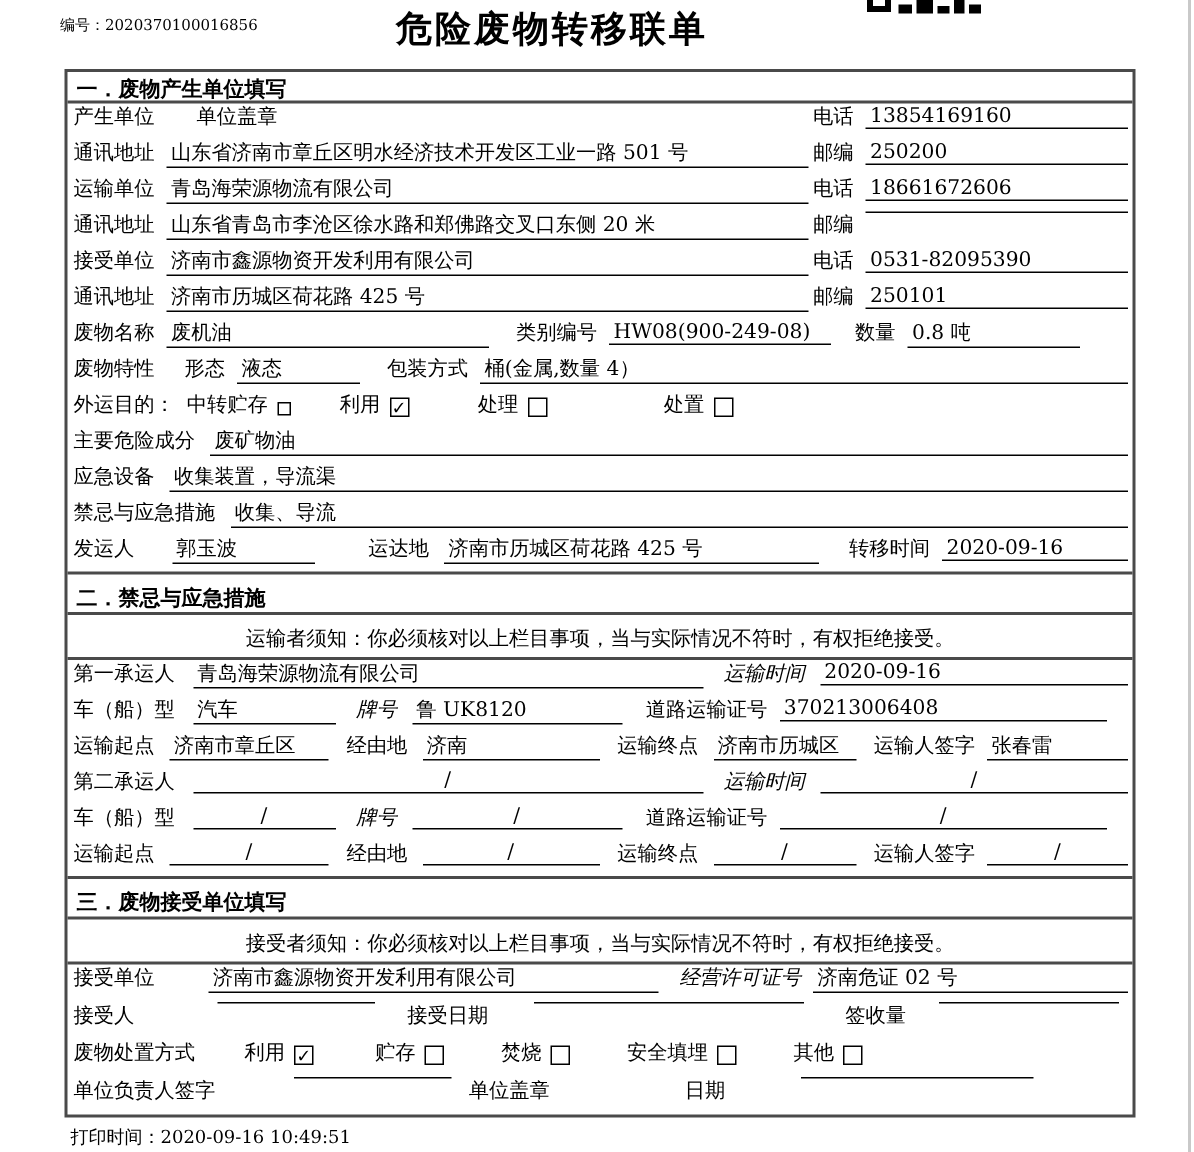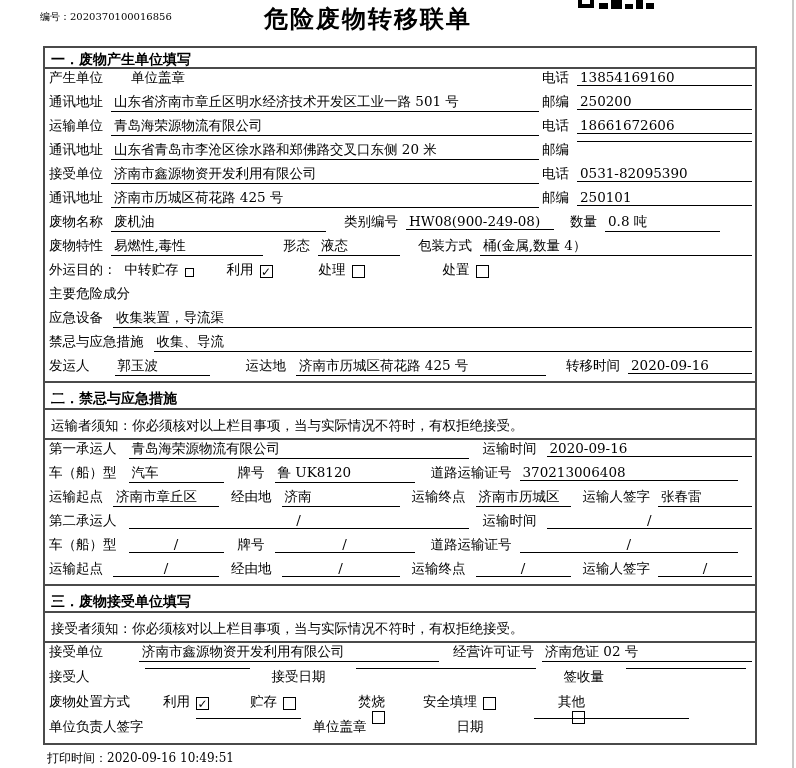--- a/index.html
+++ b/index.html
@@ -41,21 +41,21 @@
   .sec-title {
     font-family:"Liberation Sans","DejaVu Sans",sans-serif;
     font-weight:bold; font-size:14px;
     padding:3px 6px 2px 6px;
     border-bottom:2px solid #4a4a4a;
     height:21px; line-height:16px;
   }
   .sec-title.bt { border-top:2px solid #4a4a4a; height:29px; padding-top:7px; }
   .notice {
     padding:7px 6px 0 6px; height:30px;
-    border-bottom:2px solid #4a4a4a; white-space:nowrap;
+    border-bottom:2px solid #4a4a4a; white-space:nowrap;text-align:center;
   }
   .rows.s1 .frow { height:24px; }
   .rows.s2 .frow { height:24px; }
   .rows.s3 .frow { height:25px; }
   .frow {
     display:flex; align-items:flex-start;
     padding:0 3px 4px 4px; white-space:nowrap;
   }
   .lb { flex:none; }
   .un {
@@ -68,25 +68,25 @@
   
   .w272{width:272px;} .w428{width:428px;} .w175{width:175px;}
   .w215{width:215px;} .w148{width:148px;} .w115{width:115px;}
   .w152{width:152px;} .w82{width:82px;}
   .w95{width:95px;} .w250{width:250px;}
   .w340{width:340px;} .w140{width:140px;}
   .w118{width:118px;} .w106{width:106px;}
   .w300{width:300px;} .w105{width:105px;} .w180{width:180px;} .w120{width:120px;}
   .w155{width:155px;}
   .g8{margin-left:8px;} .g10{margin-left:10px;} .g12{margin-left:12px;}
-  .g14{margin-left:14px;} .g16{margin-left:16px;} .g18{margin-left:18px;}
+  .g14{margin-left:14px;font-style:italic;} .g16{margin-left:16px;} .g18{margin-left:18px;}
   .g20{margin-left:20px;} .g22{margin-left:22px;} .g25{margin-left:25px;}
   .g28{margin-left:28px;} .g30{margin-left:30px;} .g33{margin-left:33px;}
   .g36{margin-left:36px;} .g38{margin-left:38px;} .g41{margin-left:41px;}
-  .g42{margin-left:62px;flex-direction:column;} .g46{margin-left:46px;} .g50{margin-left:50px;}
+  .g42{margin-left:38px;} .g46{margin-left:46px;} .g50{margin-left:50px;}
   .g52{margin-left:52px;} .g55{margin-left:55px;} .g78{margin-left:78px;}
   .g90{margin-left:90px;}
   
   .opt { display:inline-flex; align-items:flex-end; flex:none; }
   .cbx {
     display:inline-flex; align-items:center; justify-content:center;
     width:13px; height:13px; border:1px solid #000;
     font-size:12px; line-height:1; margin-left:6px; margin-bottom:1px;
     font-family:"DejaVu Sans",sans-serif;
   }
@@ -161,21 +161,20 @@
     <div class="frow">
       <span class="lb">废物名称</span>
       <span class="un w215 g8">废机油</span>
       <span class="lb g18">类别编号</span>
       <span class="un w148 g8">HW08(900-249-08)</span>
       <span class="lb g16">数量</span>
       <span class="un w115 g8">0.8 吨</span>
     </div>
     <div class="frow">
       <span class="lb">废物特性</span>
-      <span class="un w152 g8">易燃性,毒性</span>
       <span class="lb g20">形态</span>
       <span class="un w82 g8">液态</span>
       <span class="lb g18">包装方式</span>
       <span class="un fx g8">桶(金属,数量 4）</span>
     </div>
     <div class="frow">
       <span class="lb">外运目的：</span>
       <span class="opt g8">
         <span class="lb">中转贮存</span>
         <span class="cbx sm"></span>
@@ -188,20 +187,21 @@
         <span class="lb">处理</span>
         <span class="cbx"></span>
       </span>
       <span class="opt g78">
         <span class="lb">处置</span>
         <span class="cbx"></span>
       </span>
     </div>
     <div class="frow">
       <span class="lb">主要危险成分</span>
+      <span class="un fx g10">废矿物油</span>
     </div>
     <div class="frow">
       <span class="lb">应急设备</span>
       <span class="un fx g10">收集装置，导流渠</span>
     </div>
     <div class="frow">
       <span class="lb">禁忌与应急措施</span>
       <span class="un fx g10">收集、导流</span>
     </div>
     <div class="frow">

